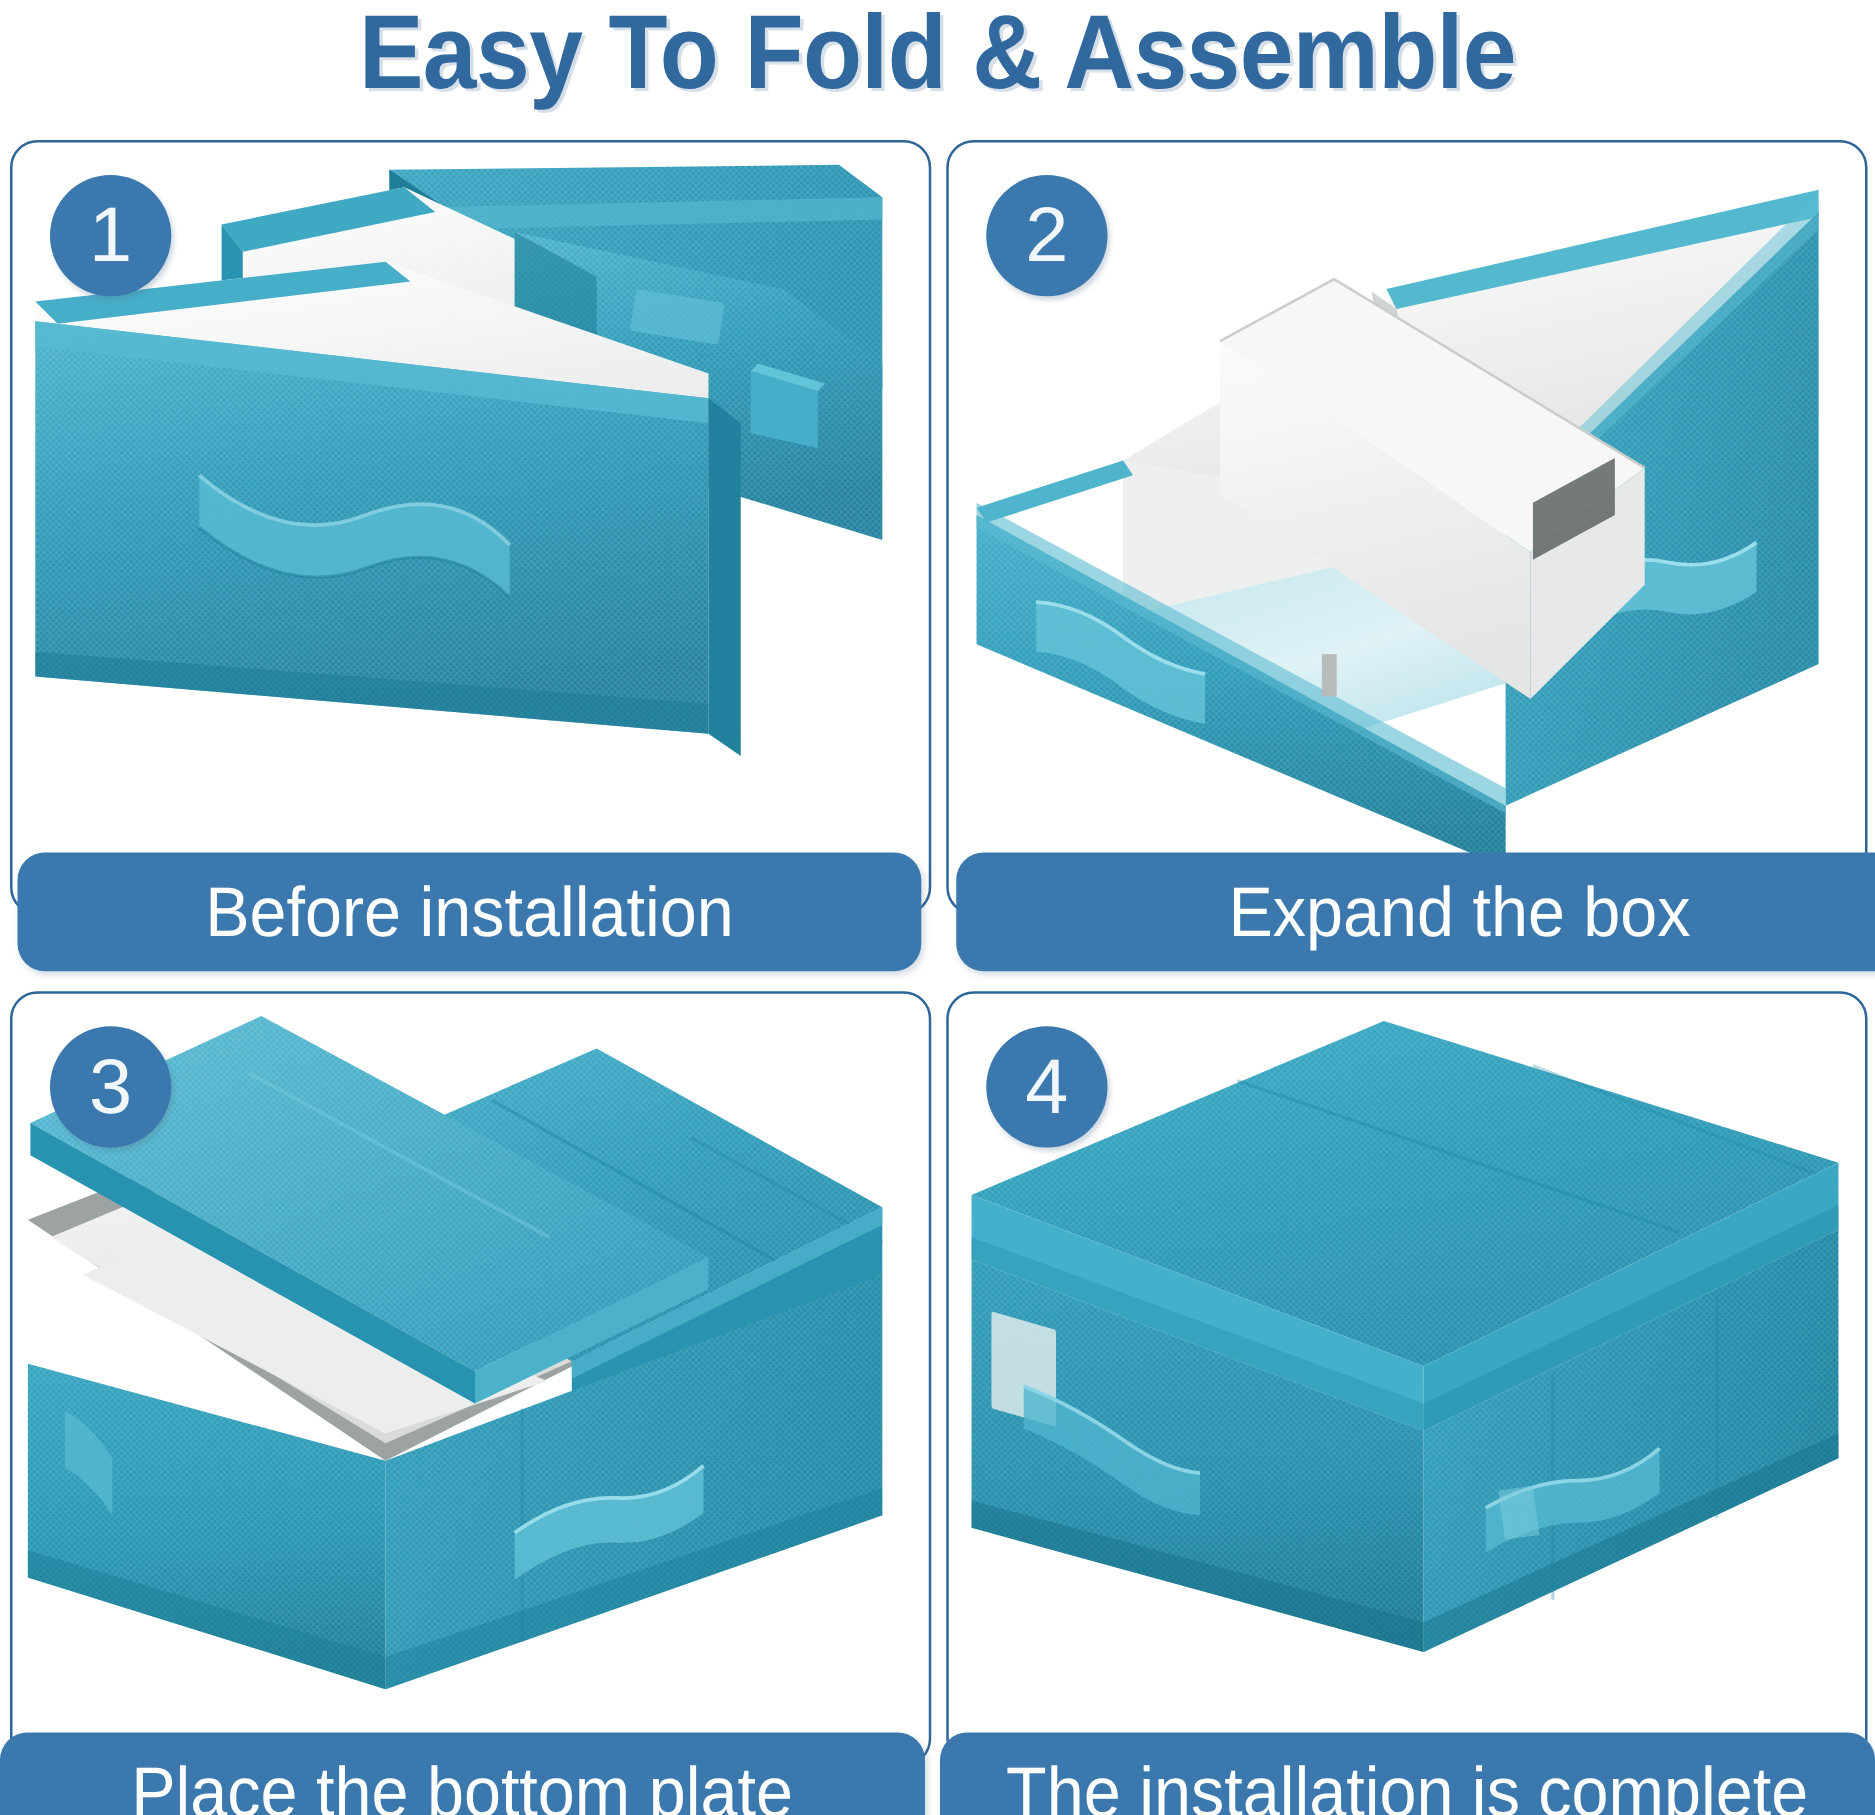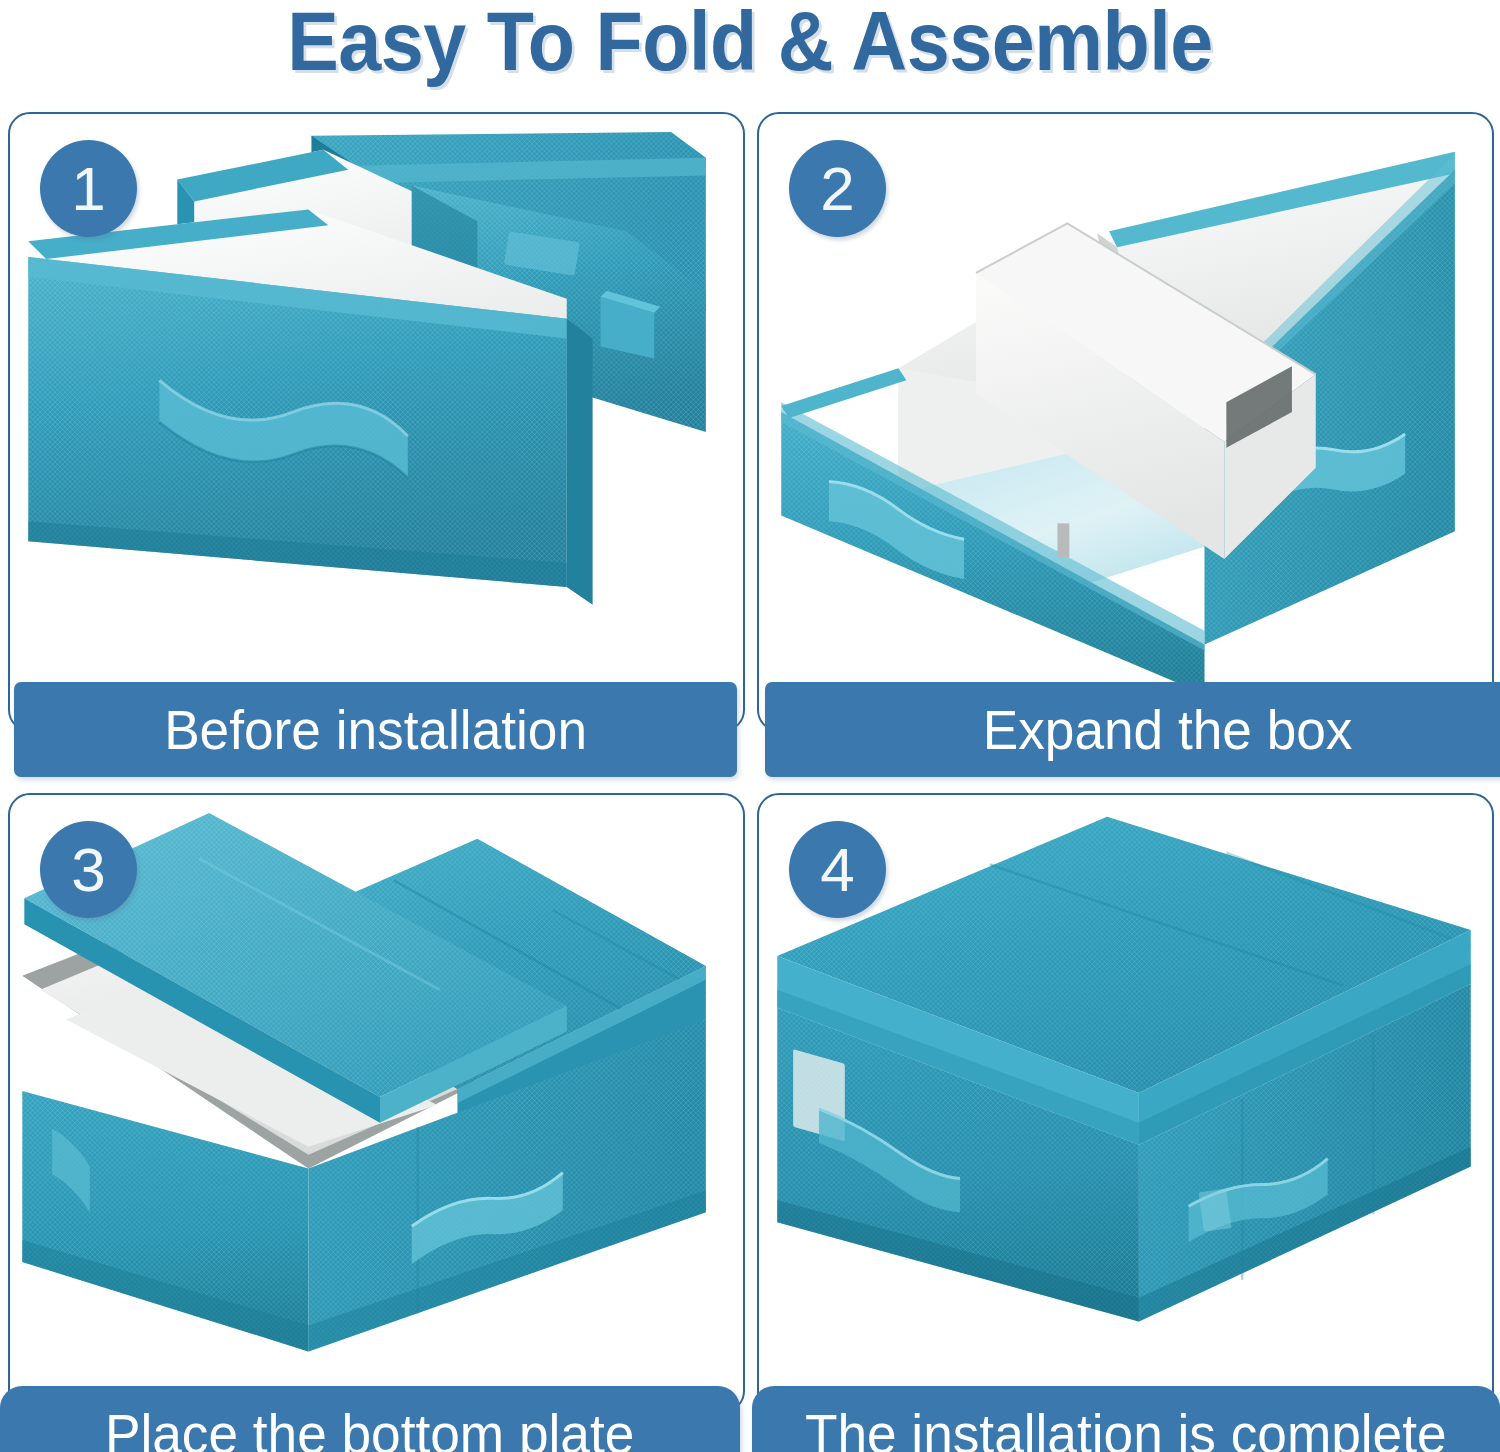--- a/index.html
+++ b/index.html
@@ -69,21 +69,21 @@
     line-height: 1;
     box-shadow: 2px 3px 4px rgba(90,120,150,0.30);
     user-select: none;
     z-index: 4;
   }
 
   
   .caption-pill {
     position: absolute;
     height: 95px;
-    border-radius: 7px;
+    border-radius: 22px;
     background: #3a78ad;
     color: #ffffff;
     display: flex;
     align-items: center;
     justify-content: center;
     font-family: "Liberation Sans Narrow", "Liberation Sans", sans-serif;
     font-size: 56px;
     line-height: 60px;
     letter-spacing: 0px;
     white-space: nowrap;

